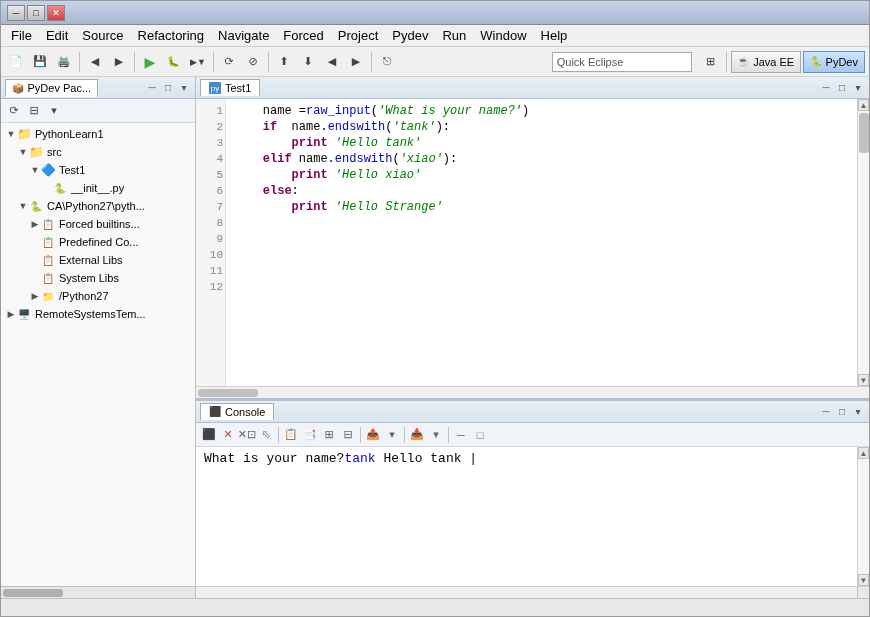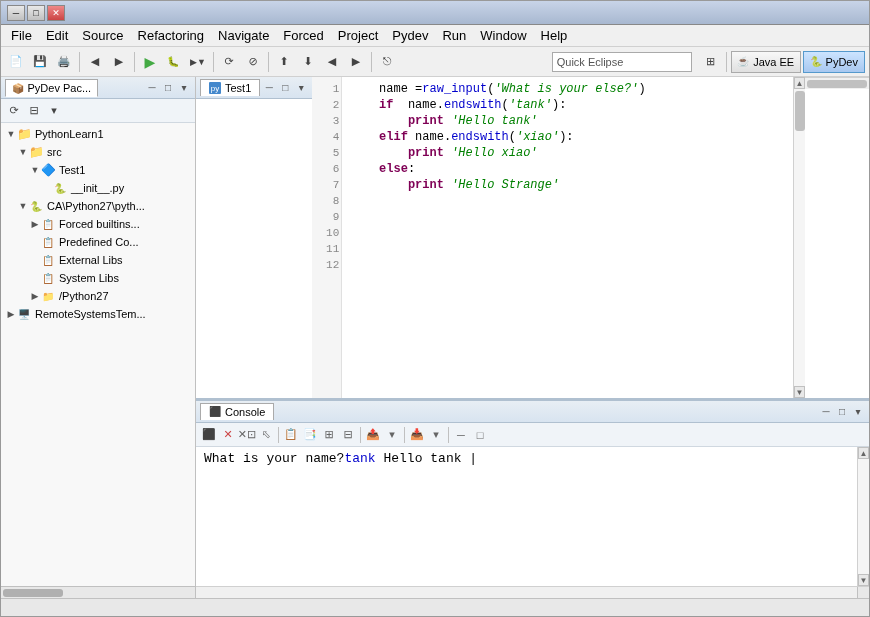--- a/index.html
+++ b/index.html
@@ -247,20 +247,21 @@
       background: #B0B0B0;
       border-radius: 3px;
       margin: 2px;
       width: 60px;
     }
 
     
     .editor-panel {
       flex: 1;
       display: flex;
+      flex-direction: column;
       overflow: hidden;
       background: white;
     }
     .editor-tab-bar {
       background: linear-gradient(to bottom, #E8EEF4, #D8E4F0);
       height: 22px;
       display: flex;
       align-items: center;
       border-bottom: 1px solid #B0C0D0;
       padding: 0 4px;
@@ -650,21 +651,21 @@
               <div>4</div>
             <div>5</div>
               <div>6</div>
               <div>7</div>
               <div>8</div>
             <div>9</div>
               <div>10</div>
               <div>11</div>
               <div>12</div>
           </div>
-          <div class="code-content"><span class="kw">    </span><span>name =</span><span class="fn">raw_input</span><span>(</span><span class="italic-str">'What is your else?'</span><span>)</span>
+          <div class="code-content"><span class="kw">    </span><span>name =</span><span class="fn">raw_input</span><span>(</span><span class="italic-str">'What is your name?'</span><span>)</span>
 <span class="kw">    if</span>  name.<span class="fn">endswith</span>(<span class="italic-str">'tank'</span>):
 <span>        </span><span class="kw">print</span> <span class="italic-str">'Hello tank'</span>
 <span class="kw">    elif</span> name.<span class="fn">endswith</span>(<span class="italic-str">'xiao'</span>):
 <span>        </span><span class="kw">print</span> <span class="italic-str">'Hello xiao'</span>
 <span class="kw">    else</span>:
 <span>        </span><span class="kw">print</span> <span class="italic-str">'Hello Strange'</span>
 </div>
           <div class="editor-scrollbar">
             <div class="scrollbar-arrow">▲</div>
             <div class="scrollbar-track">

